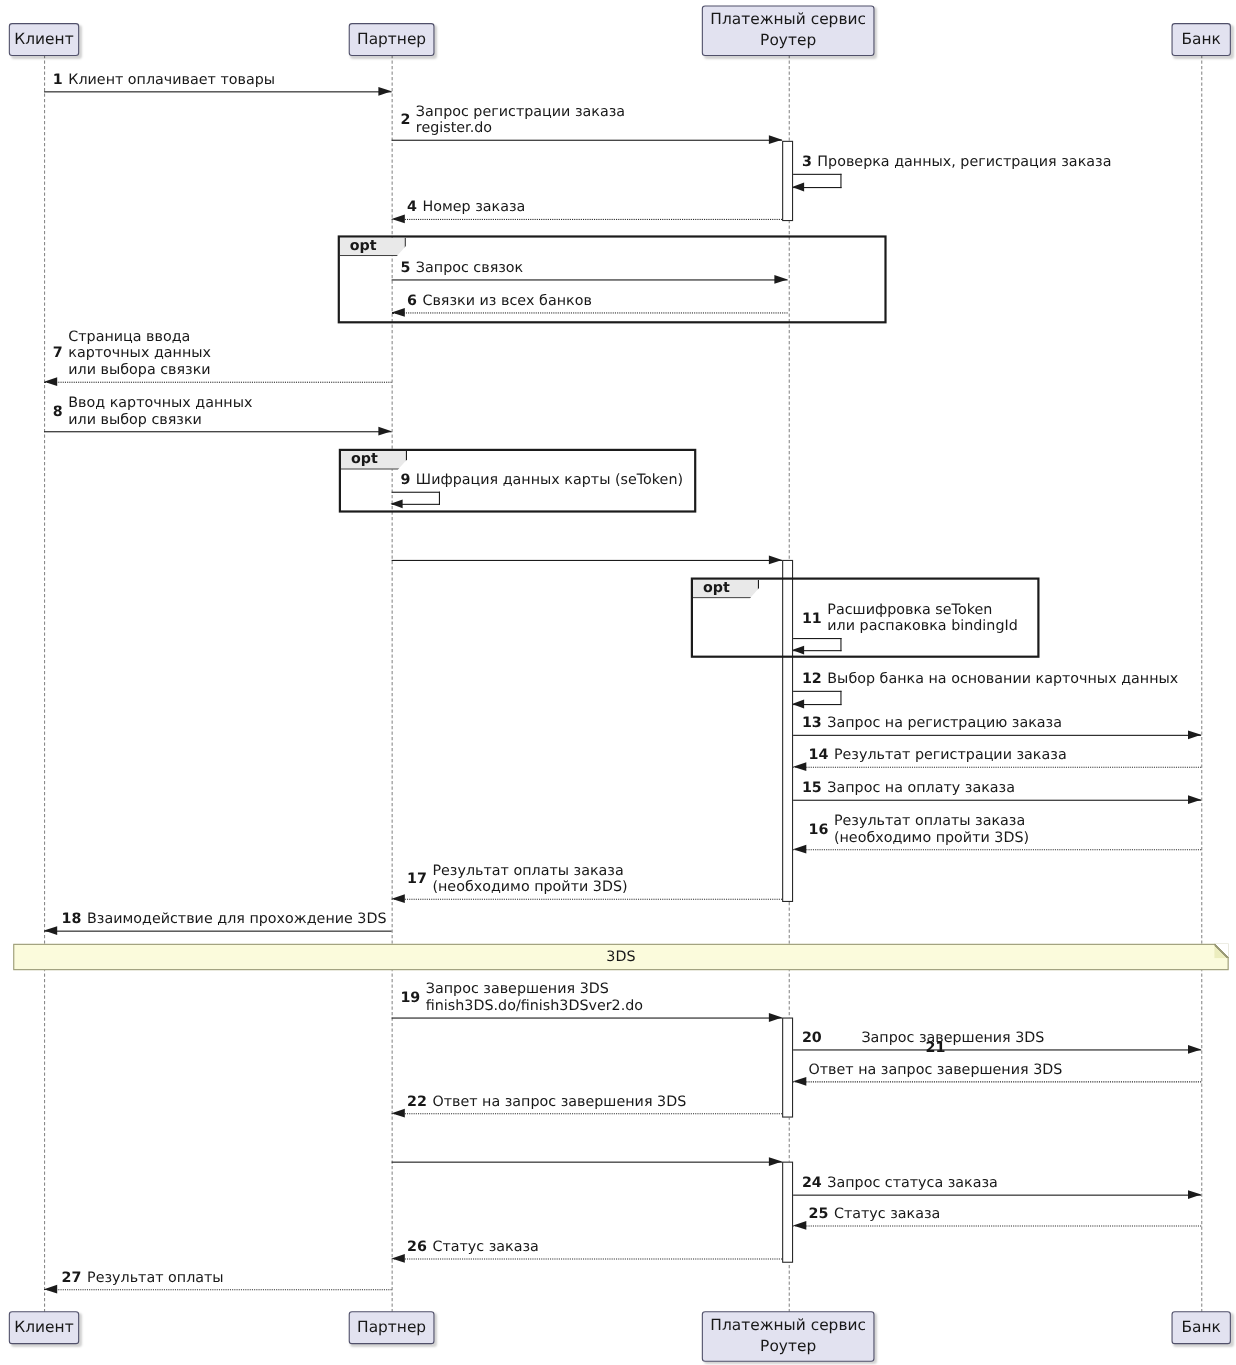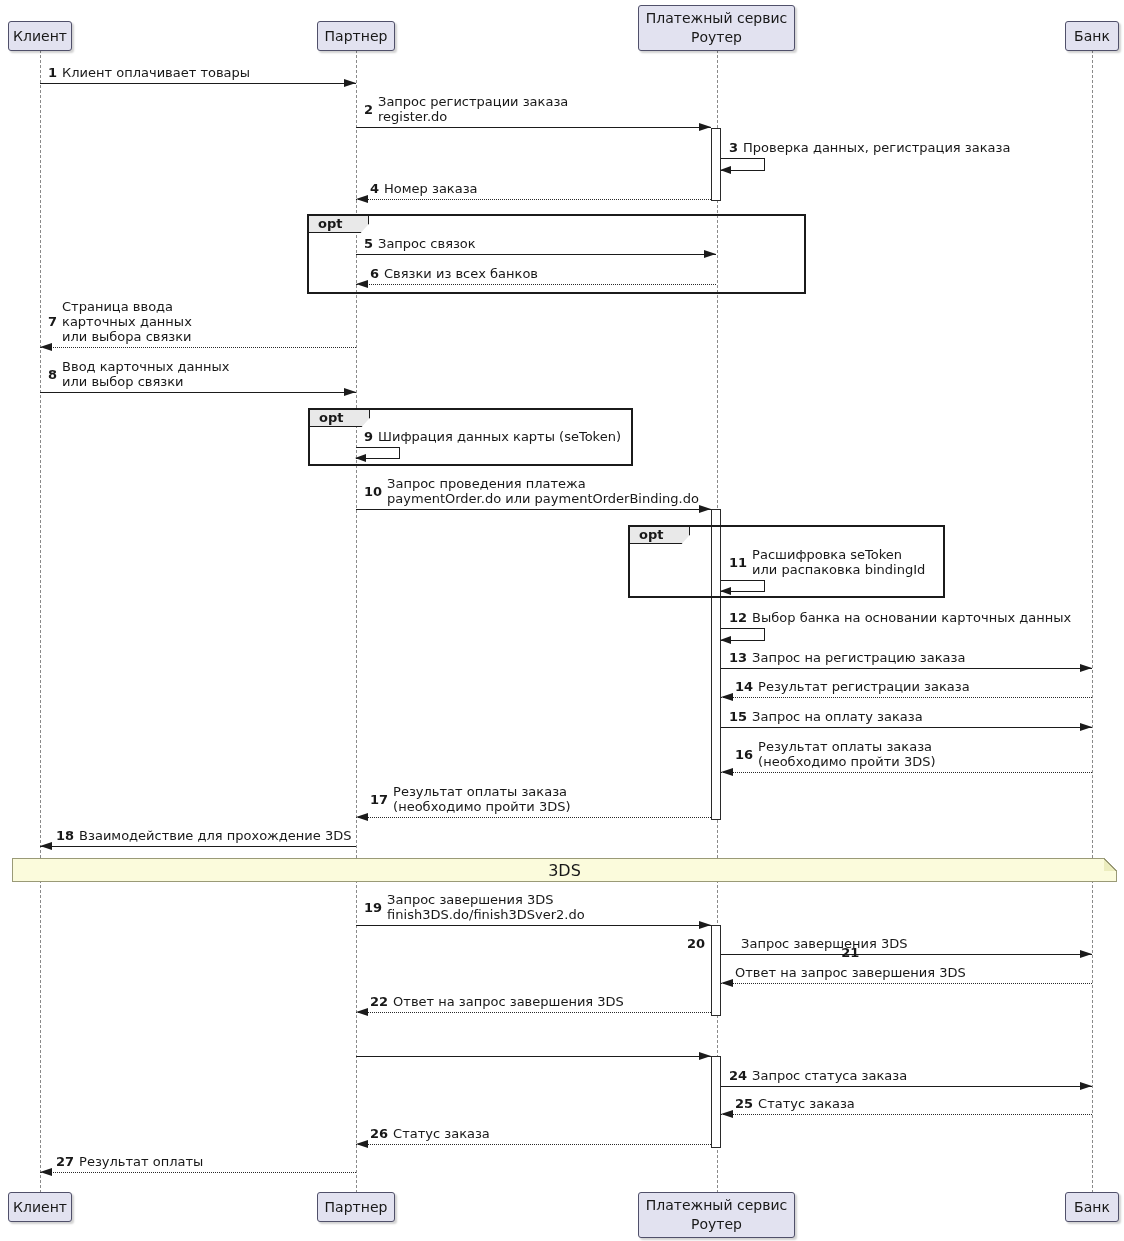--- a/index.html
+++ b/index.html
@@ -16,21 +16,21 @@
   .bar{position:absolute;width:8px;background:#ffffff;border:1px solid #2a2a2a;}
   .frag{position:absolute;box-sizing:border-box;border:2px solid #1b1b1b;}
   .frag-tab{
     position:absolute;left:0;top:0;width:60px;height:17px;background:#e9e9e9;
     border-right:1.5px solid #1b1b1b;border-bottom:1.5px solid #1b1b1b;box-sizing:border-box;
     clip-path:polygon(0 0,100% 0,100% 45%,86% 100%,0 100%);
     font-weight:bold;font-size:13px;line-height:15px;padding-left:9px;
   }
   .note{
     position:absolute;box-sizing:border-box;background:#FBFBDC;border:1px solid #9a9a77;
-    display:flex;align-items:center;justify-content:center;font-size:16px;
+    display:flex;align-items:center;justify-content:center;font-size:13px;
   }
   .note-fold{
     position:absolute;top:-1px;right:-1px;width:13px;height:13px;
     background:linear-gradient(225deg,#ffffff 0 47%,#9a9a77 47% 56%,#ecedbe 56% 100%);
   }
   .msg-label{
     position:absolute;transform:translateY(-100%);display:flex;align-items:center;gap:5px;
     font-size:13px;line-height:15px;
   }
   .msg-label span{white-space:pre-line;}
@@ -128,25 +128,20 @@
     <div class="msg-line solid" style="left: 40px; top: 392px; width: 316px;">
       <div class="ah r"></div>
     </div>
     <div class="msg-label" style="left: 364px; top: 444px;">
       <b>9</b>
       <span>Шифрация данных карты (seToken)</span>
     </div>
     <div class="self-loop" style="left: 356px; top: 447px; width: 44px; height: 12px;">
       <div class="ah l"></div>
     </div>
-    <div class="msg-label" style="left: 364px; top: 506px;">
-      <b>10</b>
-      <span>Запрос проведения платежа
-paymentOrder.do или paymentOrderBinding.do</span>
-    </div>
     <div class="msg-line solid" style="left: 356px; top: 509px; width: 355px;">
       <div class="ah r"></div>
     </div>
     <div class="msg-label" style="left: 729px; top: 577px;">
       <b>11</b>
       <span>Расшифровка seToken
 или распаковка bindingId</span>
     </div>
     <div class="self-loop" style="left: 721px; top: 580px; width: 44px; height: 12px;">
       <div class="ah l"></div>
@@ -203,21 +198,21 @@
       <div class="ah l"></div>
     </div>
     <div class="msg-label" style="left: 364px; top: 922px;">
       <b>19</b>
       <span>Запрос завершения 3DS
 finish3DS.do/finish3DSver2.do</span>
     </div>
     <div class="msg-line solid" style="left: 356px; top: 925px; width: 355px;">
       <div class="ah r"></div>
     </div>
-    <div class="msg-label" style="left: 687px; top: 951px; gap: 36px;">
+    <div class="msg-label" style="left: 729px; top: 951px; gap: 36px;">
       <b>20</b>
       <span>Запрос завершения 3DS</span>
     </div>
     <div class="msg-line solid" style="left: 721px; top: 954px; width: 371px;">
       <div class="ah r"></div>
     </div>
     <div class="msg-label" style="left: 735px; top: 980px; flex-direction: column;">
       <b>21</b>
       <span>Ответ на запрос завершения 3DS</span>
     </div>

